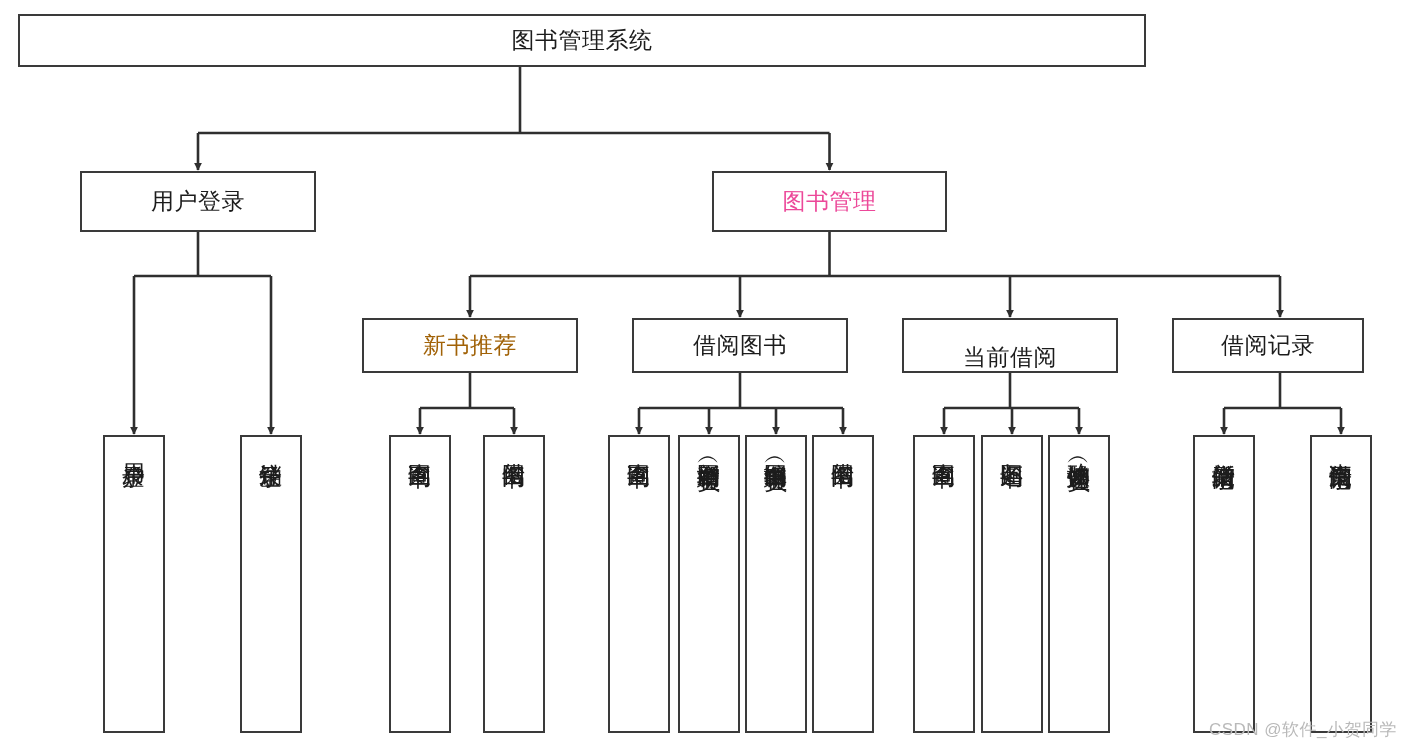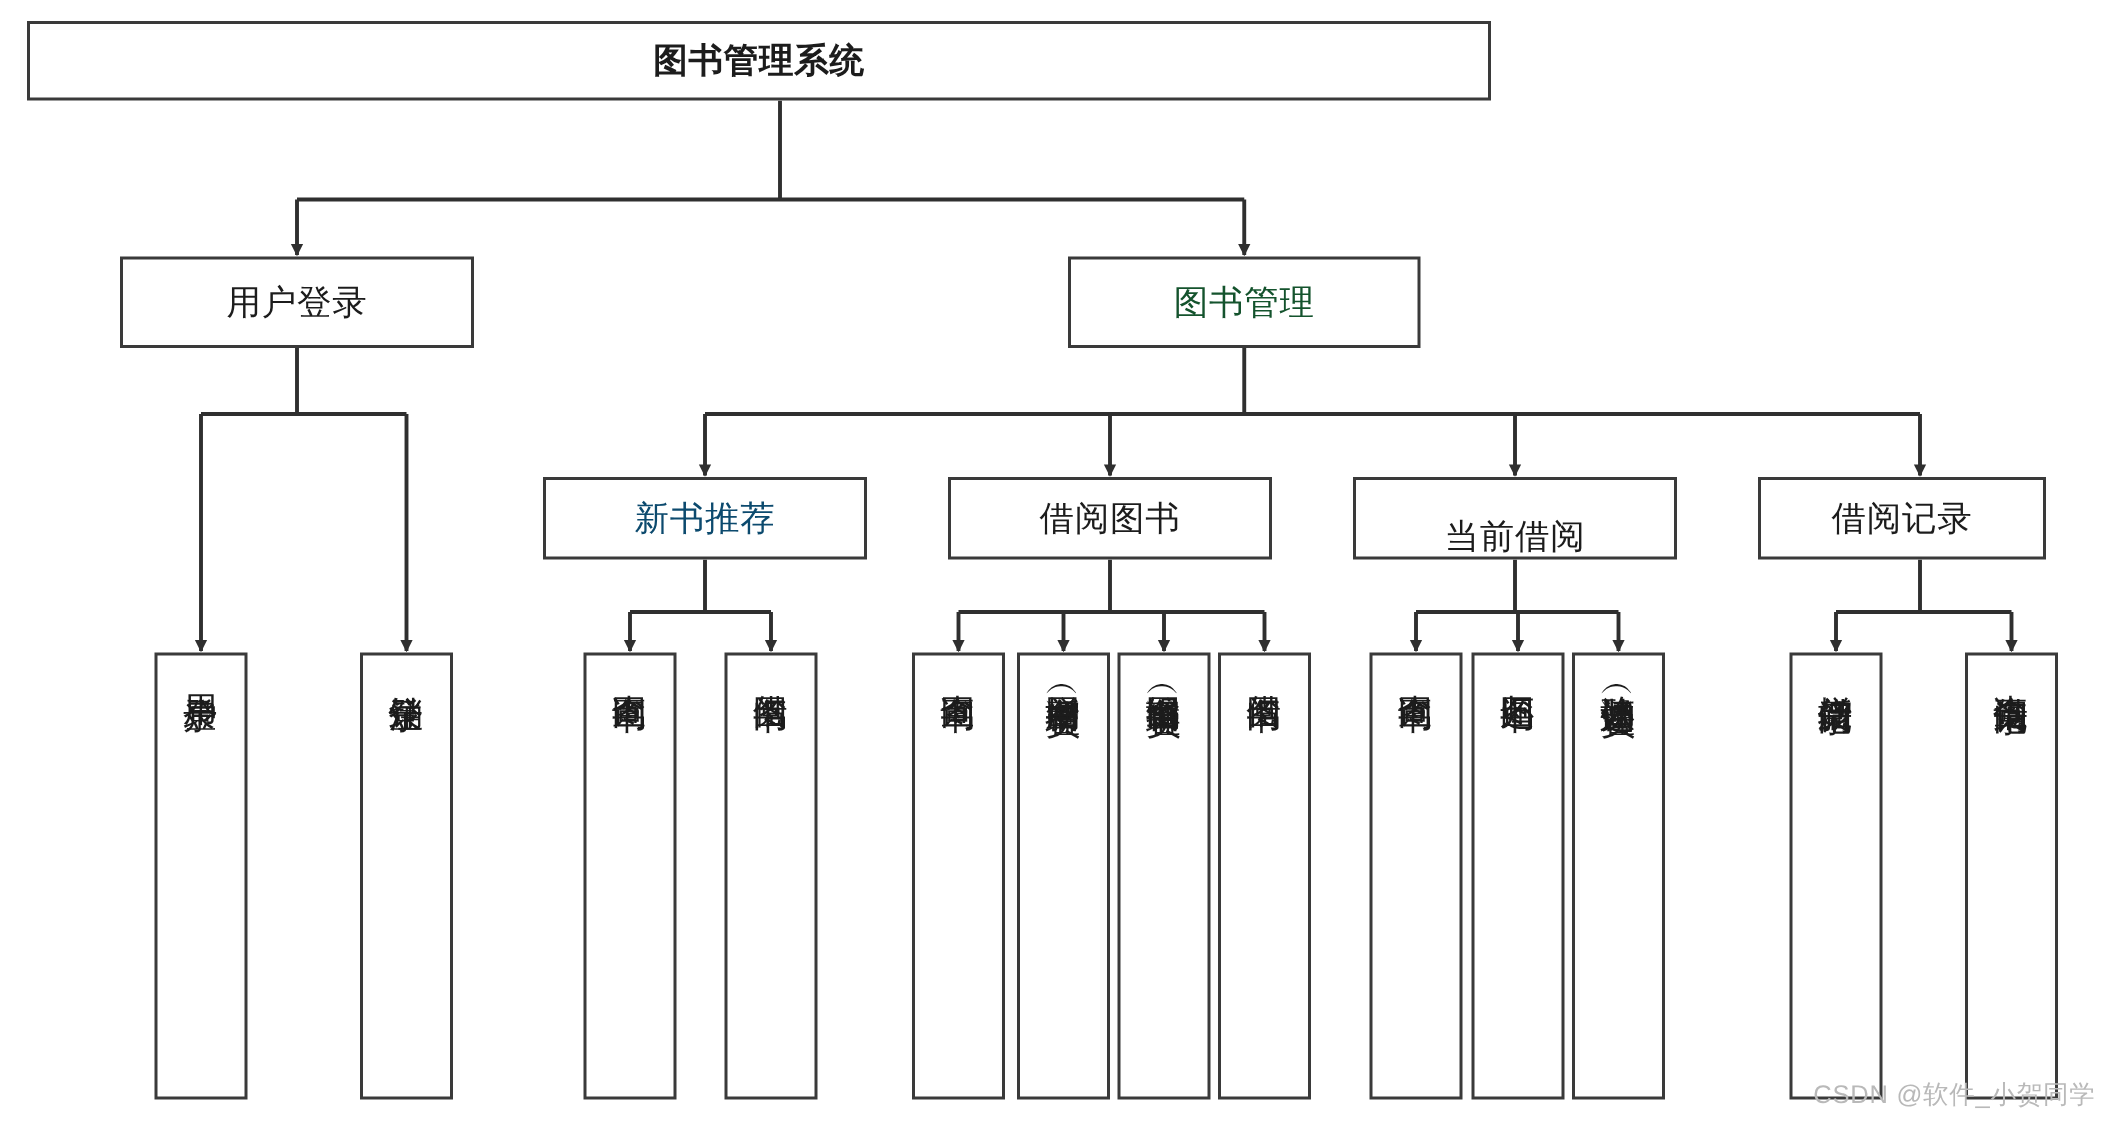--- a/index.html
+++ b/index.html
@@ -112,33 +112,33 @@
         <path d="M944,408 L944,434" marker-end="url(#arrowhead)"></path>
         <path d="M1012,408 L1012,434" marker-end="url(#arrowhead)"></path>
         <path d="M1079,408 L1079,434" marker-end="url(#arrowhead)"></path>
         <path d="M1280,373 L1280,408"></path>
         <path d="M1224,408 L1341,408"></path>
         <path d="M1224,408 L1224,434" marker-end="url(#arrowhead)"></path>
         <path d="M1341,408 L1341,434" marker-end="url(#arrowhead)"></path>
       </g>
   </svg>
 
-  <div class="node" style="left: 18px; top: 14px; width: 976px; height: 53px; border-color: rgb(58, 58, 58); background: rgb(255, 255, 255); font-weight: bold;">
+  <div class="node" style="left: 18px; top: 14px; width: 1128px; height: 53px; border-color: rgb(58, 58, 58); background: rgb(255, 255, 255);">
     <span class="node-label" style="color: rgb(28, 28, 28);">图书管理系统</span>
   </div>
 
   <div class="node" style="left: 80px; top: 171px; width: 236px; height: 61px; border-color: rgb(58, 58, 58); background: rgb(255, 255, 255);">
     <span class="node-label" style="color: rgb(28, 28, 28);">用户登录</span>
   </div>
   <div class="node" style="left: 712px; top: 171px; width: 235px; height: 61px; border-color: rgb(58, 58, 58); background: rgb(255, 255, 255);">
-    <span class="node-label" style="color: #14532d;">图书管理</span>
+    <span class="node-label" style="color: #ec4899;">图书管理</span>
   </div>
 
   <div class="node" style="left: 362px; top: 318px; width: 216px; height: 55px; border-color: rgb(58, 58, 58); background: rgb(255, 255, 255);">
-    <span class="node-label" style="color: #0c4a6e;">新书推荐</span>
+    <span class="node-label" style="color: #a16207;">新书推荐</span>
   </div>
   <div class="node" style="left: 632px; top: 318px; width: 216px; height: 55px; border-color: rgb(58, 58, 58); background: rgb(255, 255, 255);">
     <span class="node-label" style="color: rgb(28, 28, 28);">借阅图书</span>
   </div>
   <div class="node" style="left: 902px; top: 318px; width: 216px; height: 55px; border-color: rgb(58, 58, 58); background: rgb(255, 255, 255); align-items: flex-end;">
     <span class="node-label" style="color: rgb(28, 28, 28);">当前借阅</span>
   </div>
   <div class="node" style="left: 1172px; top: 318px; width: 192px; height: 55px; border-color: rgb(58, 58, 58); background: rgb(255, 255, 255);">
     <span class="node-label" style="color: rgb(28, 28, 28);">借阅记录</span>
   </div>

